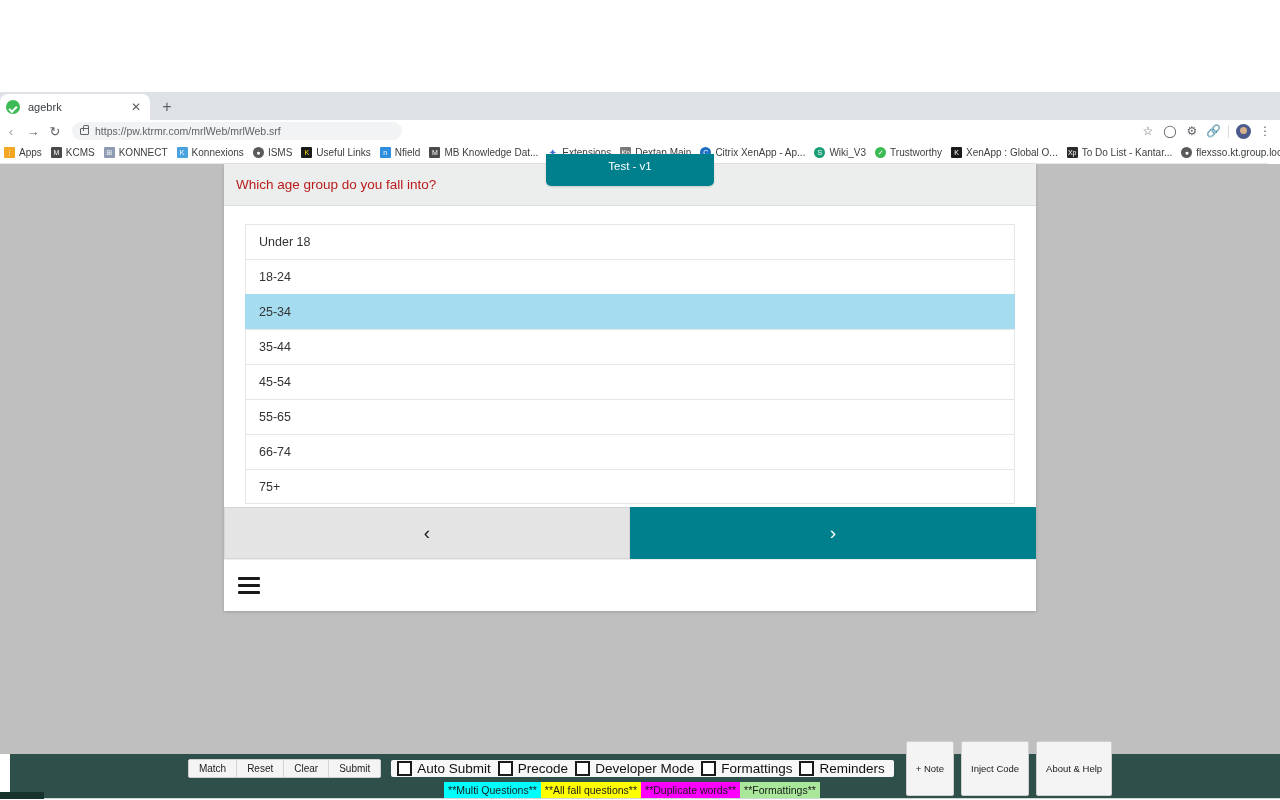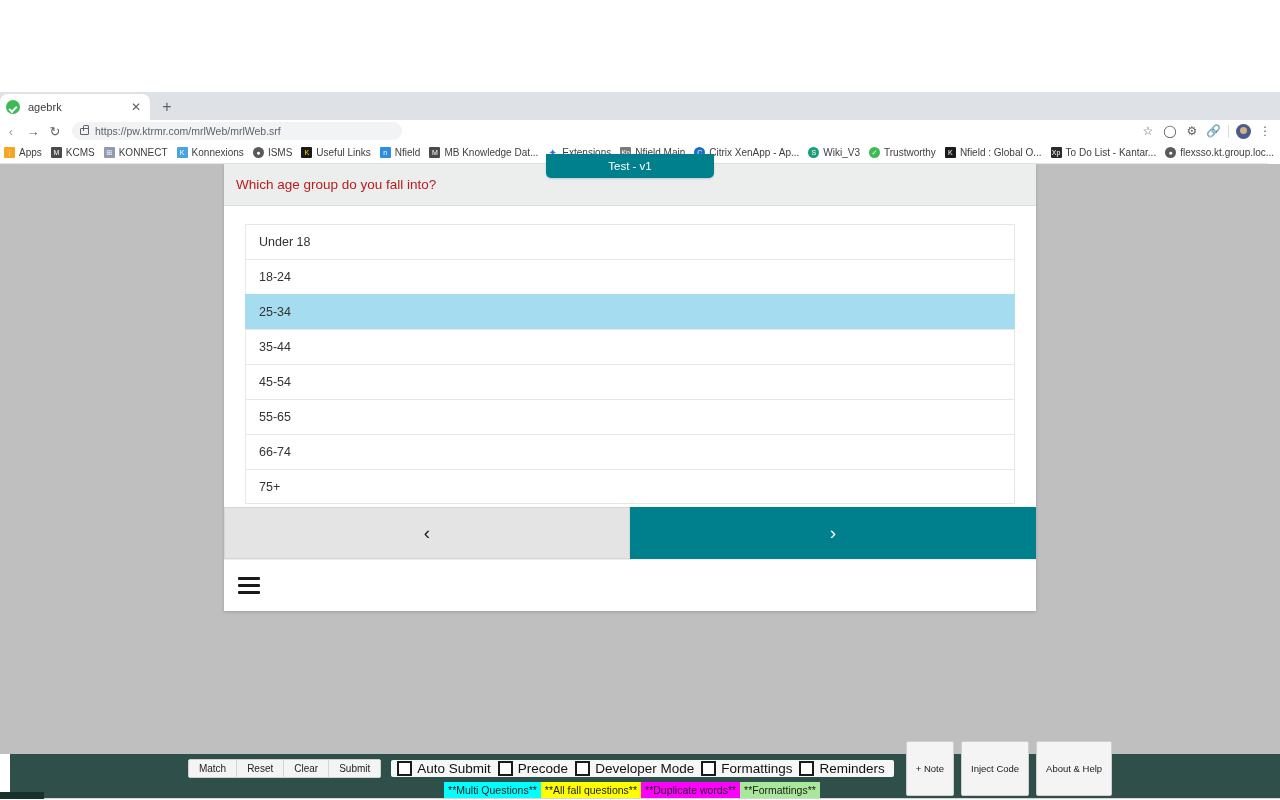--- a/index.html
+++ b/index.html
@@ -109,21 +109,21 @@
     position: absolute; left: 224px; top: 0px; width: 812px; height: 447px;
     background: #ffffff;
     box-shadow: 0 1px 3px rgba(0,0,0,0.18);
   }
   .survey-header {
     position: relative; height: 42px; background: #eceeed;
     border-bottom: 1px solid #dcdedd;
     display: flex; align-items: center; padding: 0 12px;
   }
   .version-tab {
-    position: absolute; left: 322px; top: -10px; width: 168px; height: 24px;
+    position: absolute; left: 322px; top: -10px; width: 168px; height: 32px;
     background: #00808c; color: #ffffff;
     border-radius: 0 0 5px 5px;
     font-size: 11.5px; line-height: 24px; text-align: center;
     box-shadow: 0 1px 2px rgba(0,0,0,0.15);
   }
   .question-text { font-size: 13.5px; color: #b91c1c; }
 
   .options { padding: 18px 21px 0 21px; }
   .option {
     height: 35px; display: flex; align-items: center;
@@ -272,37 +272,37 @@
     <div class="bm">
       <div class="bm-ico" style="background:#4a4a4a">M</div>
       <div class="bm-label">MB Knowledge Dat...</div>
     </div>
     <div class="bm">
       <div class="bm-ico" style="background:#ffffff;color:#3d6fd1;font-size:10px">✦</div>
       <div class="bm-label">Extensions</div>
     </div>
     <div class="bm">
       <div class="bm-ico" style="background:#7a7a7a">Kp</div>
-      <div class="bm-label">Nfield Main</div>
+      <div class="bm-label">Dextap Main</div>
     </div>
     <div class="bm">
       <div class="bm-ico" style="background:#1b6ec2;border-radius:50%">C</div>
       <div class="bm-label">Citrix XenApp - Ap...</div>
     </div>
     <div class="bm">
       <div class="bm-ico" style="background:#1b9e77;border-radius:50%">S</div>
       <div class="bm-label">Wiki_V3</div>
     </div>
     <div class="bm">
       <div class="bm-ico" style="background:#3cba54;border-radius:50%">✓</div>
       <div class="bm-label">Trustworthy</div>
     </div>
     <div class="bm">
       <div class="bm-ico" style="background:#1a1a1a">K</div>
-      <div class="bm-label">Nfield : Global O...</div>
+      <div class="bm-label">XenApp : Global O...</div>
     </div>
     <div class="bm">
       <div class="bm-ico" style="background:#2b2b2b">Xp</div>
       <div class="bm-label">To Do List - Kantar...</div>
     </div>
     <div class="bm">
       <div class="bm-ico" style="background:#5a5a5a;border-radius:50%">●</div>
       <div class="bm-label">flexsso.kt.group.loc...</div>
     </div>
 

